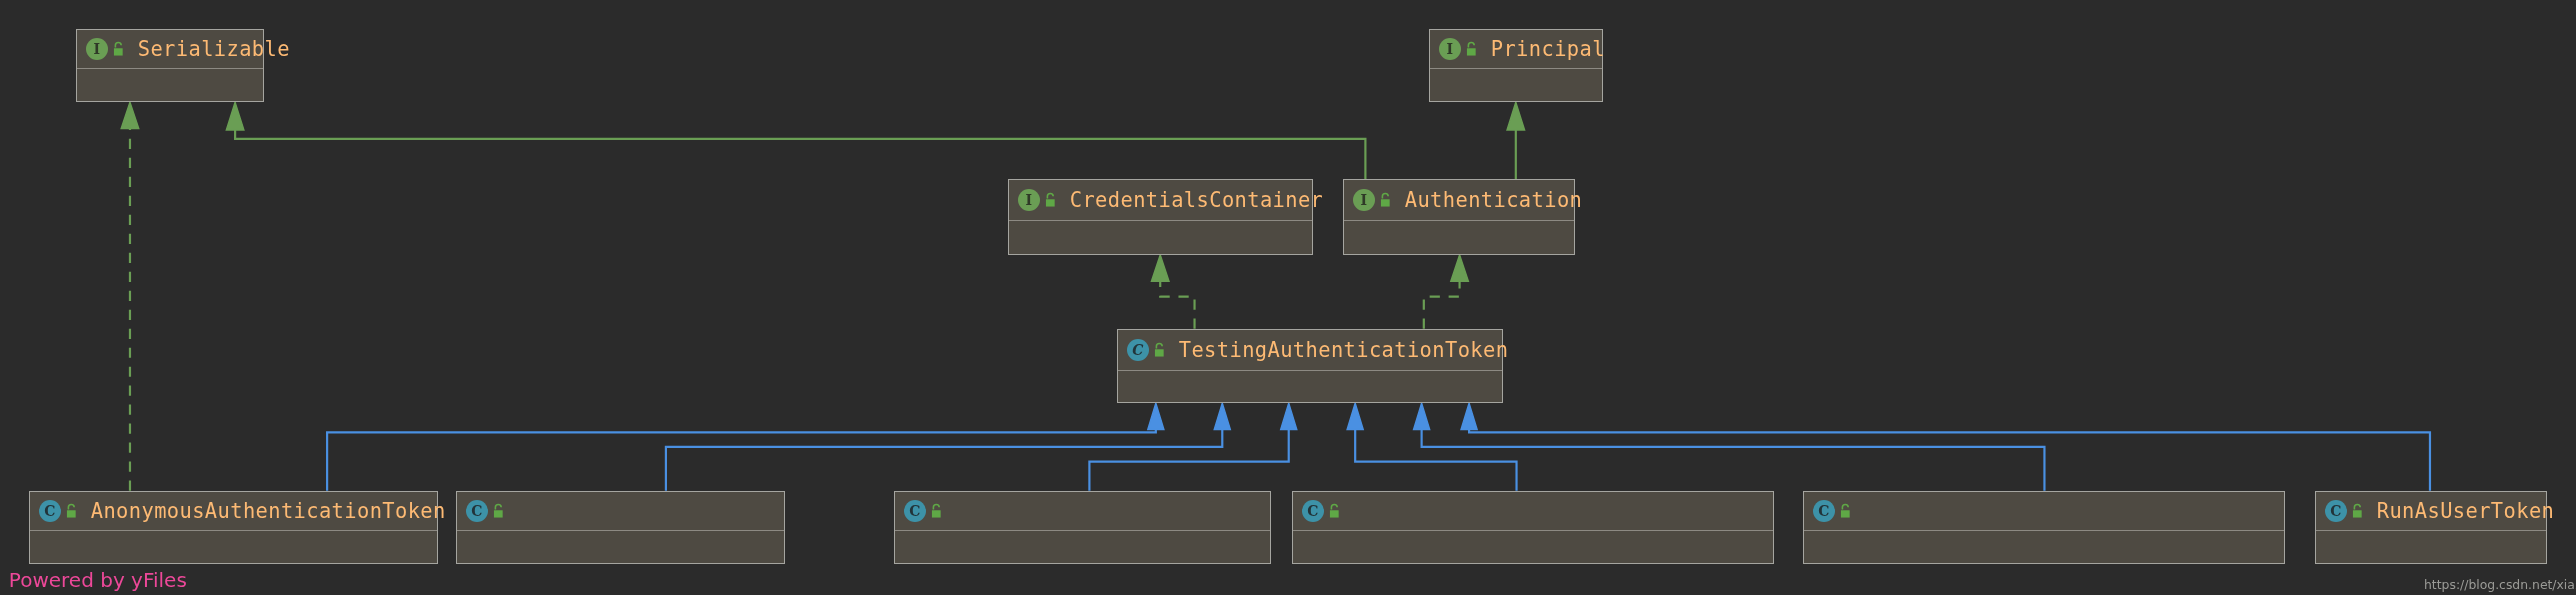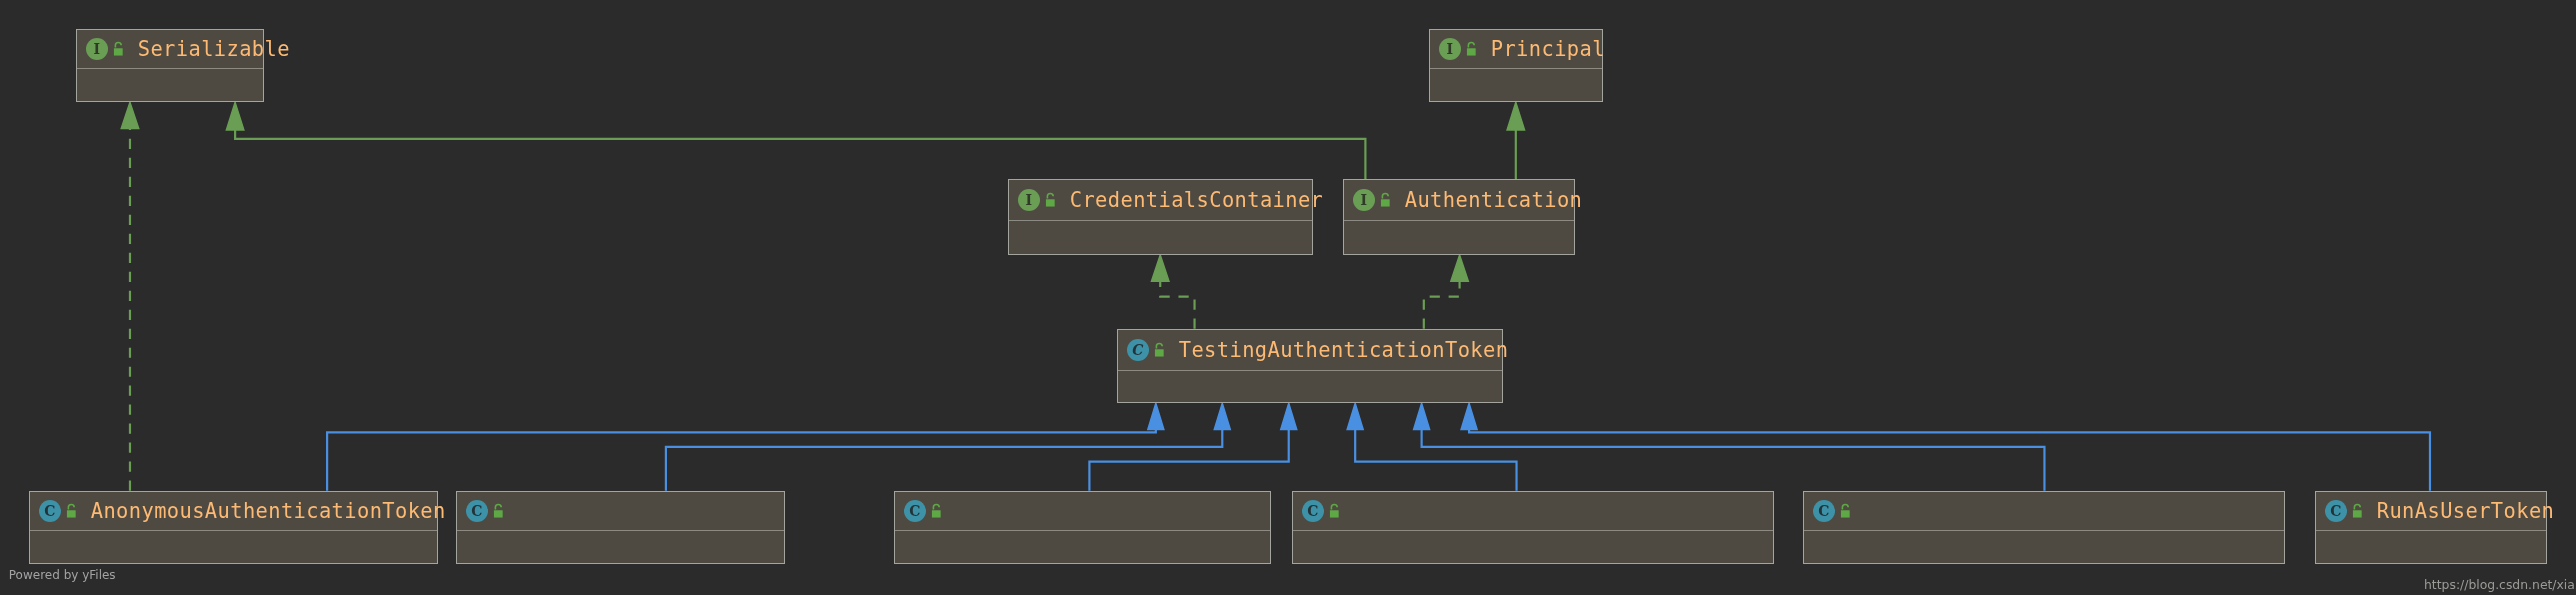--- a/index.html
+++ b/index.html
@@ -77,23 +77,23 @@
   }
   .lock-icon {
     flex: 0 0 auto;
     width: 14.6px;
     height: 16px;
     margin-right: 11.7px;
     display: block;
   }
   .watermark-yfiles {
     position: absolute;
-    color: #a3a3a3;
+    color: #ec4899;
     font-family: "DejaVu Sans", "Liberation Sans", sans-serif;
-    font-size: 12px;
+    font-size: 20px;
     white-space: nowrap;
   }
   .watermark-url {
     position: absolute;
     color: #9b9b97;
     font-family: "DejaVu Sans", "Liberation Sans", sans-serif;
     font-size: 12.4px;
     white-space: nowrap;
   }
 </style>

